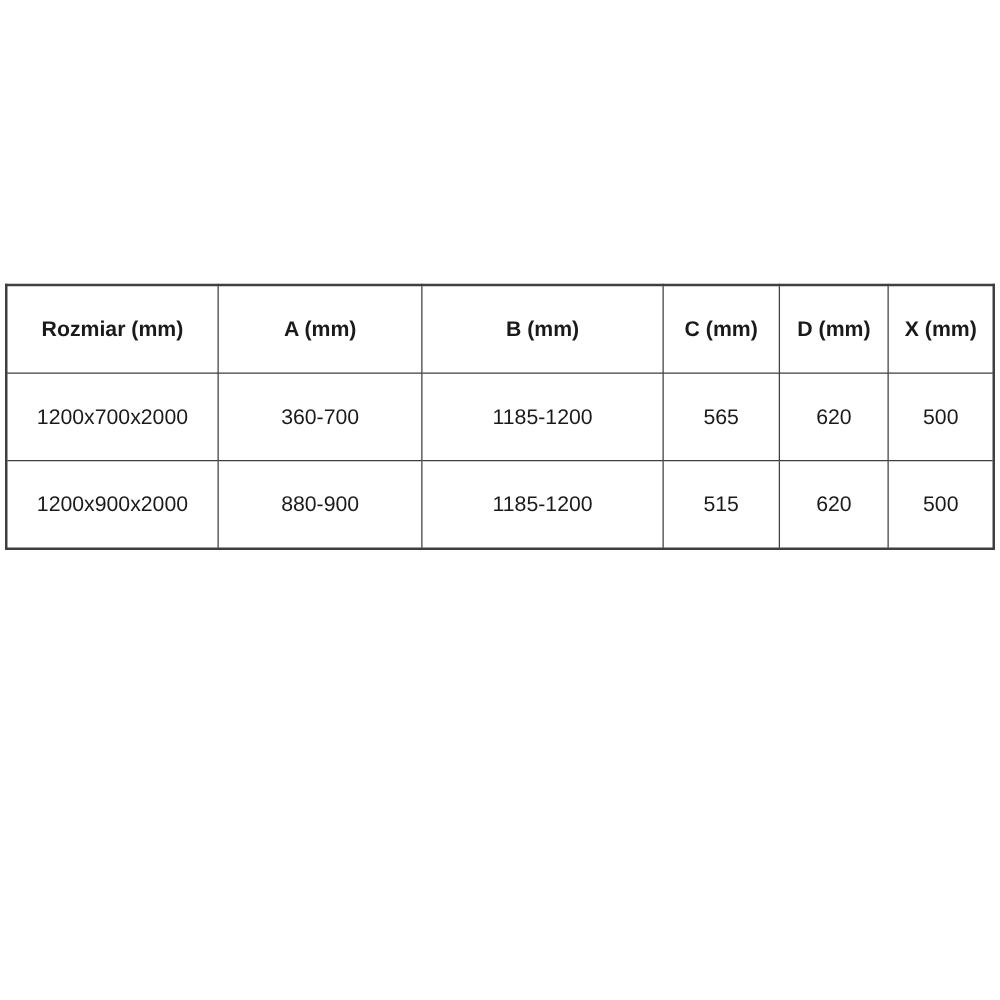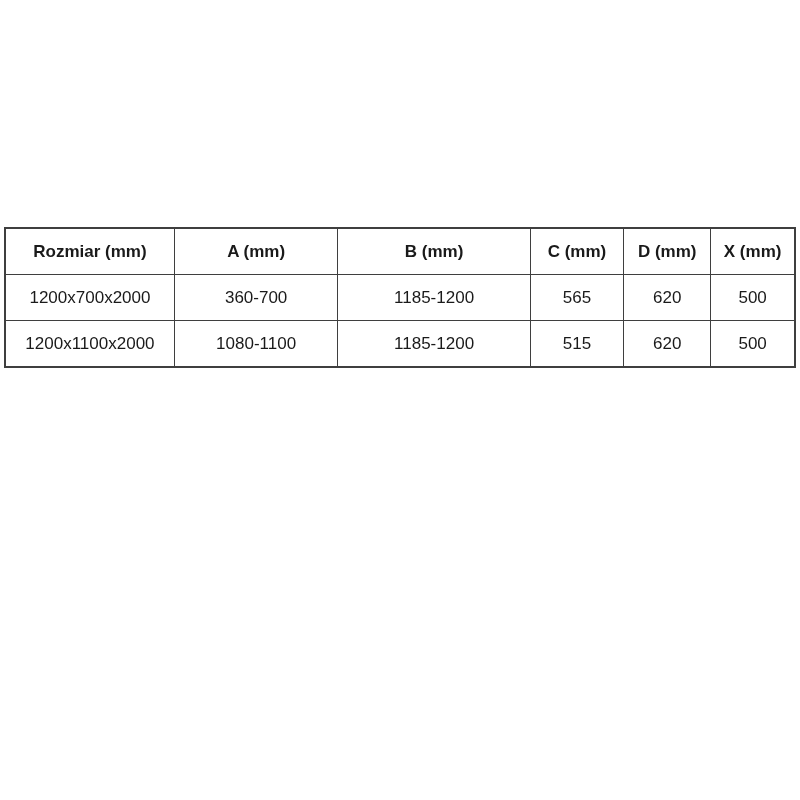--- a/index.html
+++ b/index.html
@@ -25,21 +25,21 @@
     border-collapse: collapse;
     table-layout: fixed;
     background: #ffffff;
   }
   table.size-table th,
   table.size-table td {
     border: 1px solid #3f3f3f;
     text-align: center;
     vertical-align: middle;
     height: 37px;
-    padding: 4px 4px;
+    padding: 16px 4px;
     color: #1a1a1a;
     font-size: 17px;
     white-space: nowrap;
     overflow: hidden;
     background: #ffffff;
   }
   table.size-table th {
     font-weight: bold;
     border-bottom: 1px solid #3f3f3f;
   }
@@ -80,22 +80,22 @@
     <tbody>
       <tr>
         <td>1200x700x2000</td>
         <td>360-700</td>
         <td>1185-1200</td>
         <td>565</td>
         <td>620</td>
         <td>500</td>
       </tr>
       <tr>
-        <td>1200x1100x2000</td>
-        <td>1080-1100</td>
+        <td>1200x900x2000</td>
+        <td>880-900</td>
         <td>1185-1200</td>
         <td>515</td>
         <td>620</td>
         <td>500</td>
       </tr>
     </tbody>
   </table>
 </div>
 
 </body></html>

